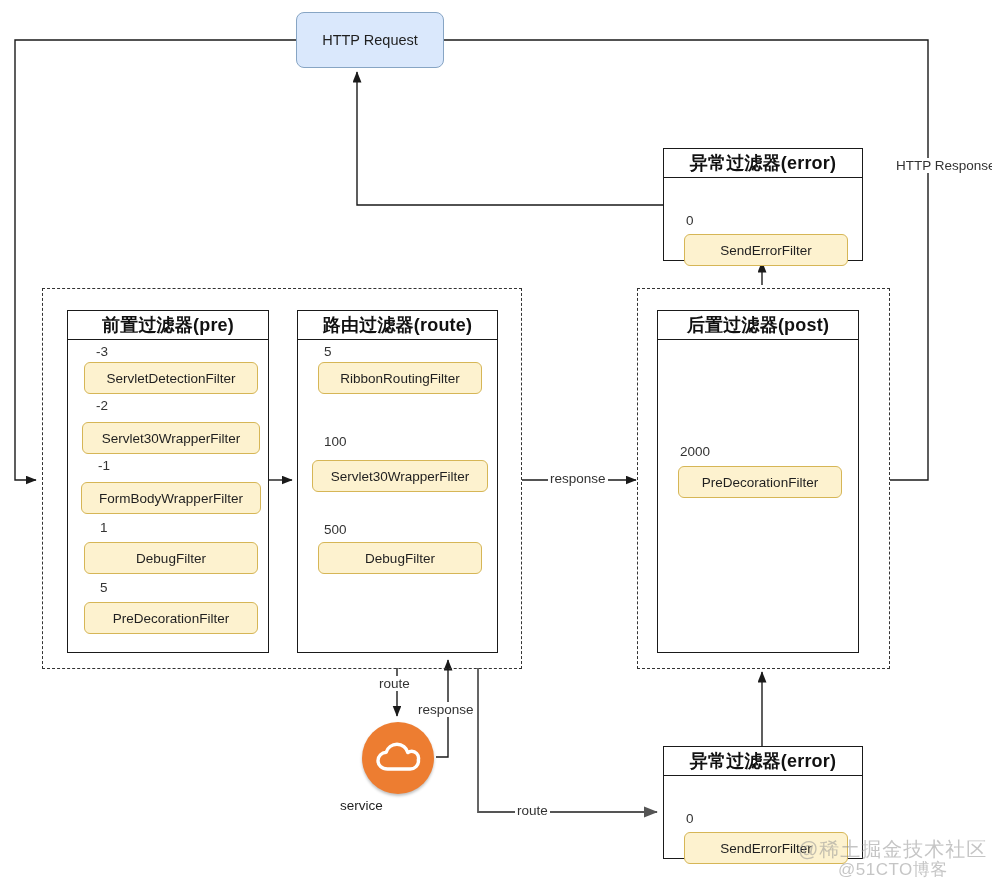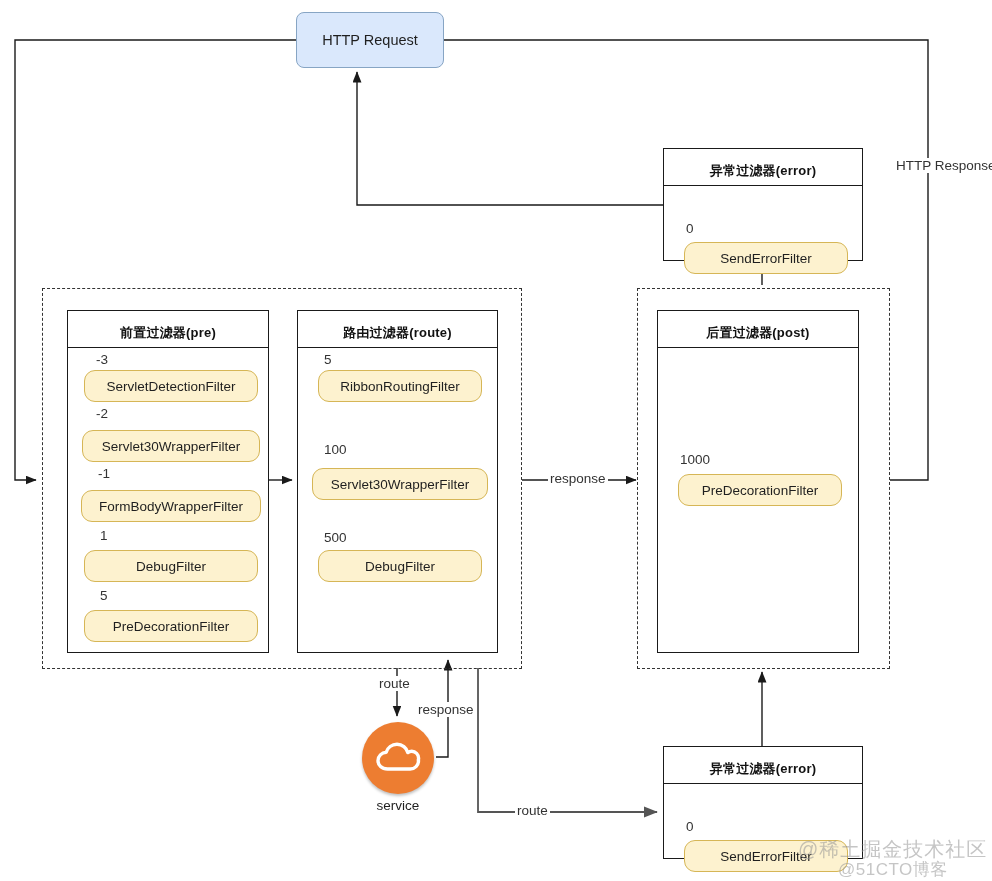--- a/index.html
+++ b/index.html
@@ -38,39 +38,38 @@
 
   
   .panel {
     border: 1.5px solid #1a1a1a;
     background: #ffffff;
   }
   .panel-title {
     height: 28px;
     border-bottom: 1.5px solid #1a1a1a;
     display: flex; align-items: center; justify-content: center;
-    font-size: 13px; font-weight: bold; color: #111;
+    font-size: 18px; font-weight: bold; color: #111;
     letter-spacing: 0.2px;
-    margin-top: 8px;
   }
   .panel-body { position: relative; height: calc(100% - 28px); }
 
   
   .order-num {
     position: absolute;
     font-size: 13.5px;
     color: #333;
   }
 
   
   .pill {
     position: absolute;
     background: #fdf2cf;
     border: 1px solid #d6b656;
-    border-radius: 11px;
+    border-radius: 6px;
     height: 30px;
     display: flex; align-items: center; justify-content: center;
     font-size: 13.5px;
     color: #1f1f1f;
     white-space: nowrap;
   }
 
   
   .edge-label {
     position: absolute;
@@ -84,21 +83,21 @@
   
   .service-circle {
     left: 362px; top: 722px; width: 72px; height: 72px;
     border-radius: 50%;
     background: #ed7d31;
     box-shadow: 0 2px 3px rgba(0,0,0,0.25);
     display: flex; align-items: center; justify-content: center;
   }
   .service-label {
     left: 340px; top: 798px; width: 116px;
-    text-align: center;
+    text-align: left;
     font-size: 13.5px; color: #1f1f1f;
   }
 
   
   .watermark {
     position: absolute;
     color: rgba(150,150,150,0.55);
     white-space: nowrap;
     pointer-events: none;
     text-align: right;
@@ -216,21 +215,21 @@
       <div class="order-num" style="left:26px; top:182px;">500</div>
       <div class="pill" style="left:20px; top:202px; width:162px;">DebugFilter</div>
     </div>
   </div>
 
   <div class="abs dashed-group" style="left:637px; top:288px; width:253px; height:381px;"></div>
 
   <div class="abs panel" style="left:657px; top:310px; width:202px; height:343px;">
     <div class="panel-title">后置过滤器(post)</div>
     <div class="panel-body">
-      <div class="order-num" style="left:22px; top:104px;">1000</div>
+      <div class="order-num" style="left:22px; top:104px;">2000</div>
       <div class="pill" style="left:20px; top:126px; width:162px;">PreDecorationFilter</div>
     </div>
   </div>
 
   <div class="abs panel" style="left:663px; top:148px; width:200px; height:113px;">
     <div class="panel-title">异常过滤器(error)</div>
     <div class="panel-body">
       <div class="order-num" style="left:22px; top:35px;">0</div>
       <div class="pill" style="left:20px; top:56px; width:162px;">SendErrorFilter</div>
     </div>

